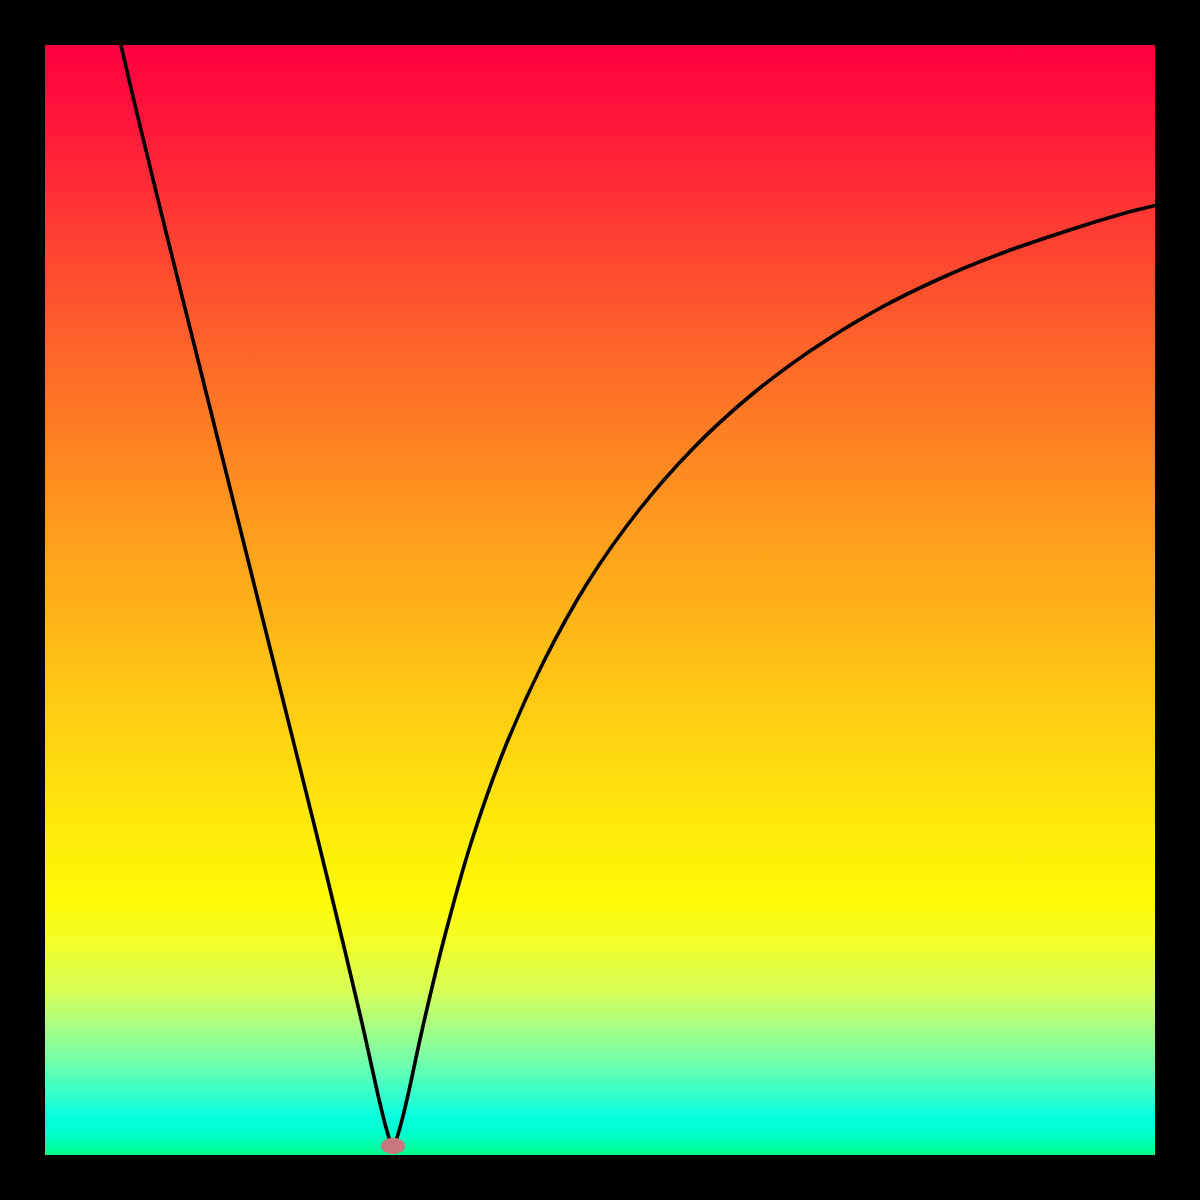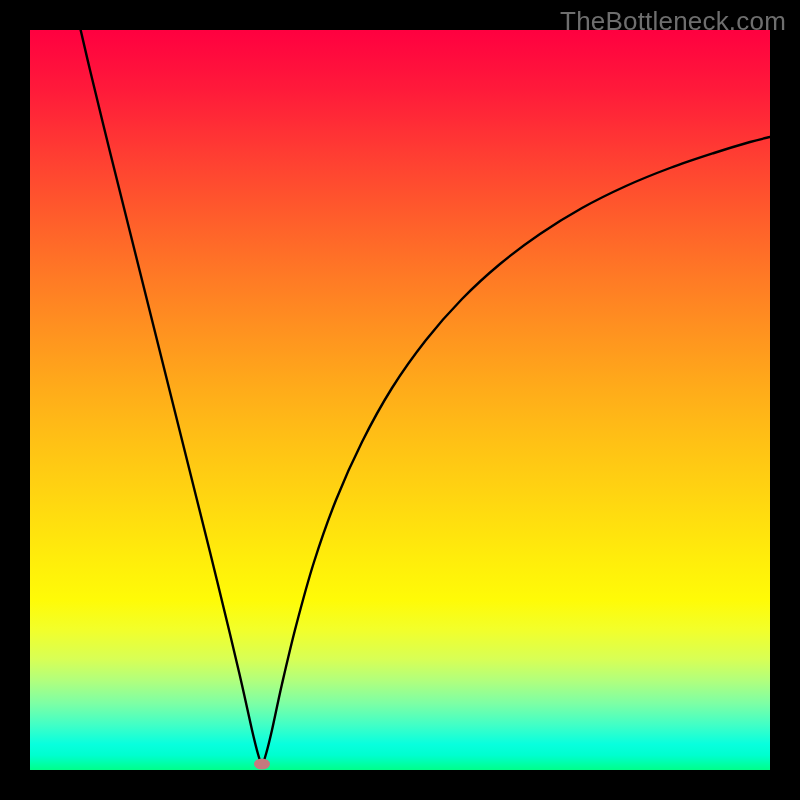--- a/index.html
+++ b/index.html
@@ -64,21 +64,20 @@
     height: 11px;
     border-radius: 50% / 50%;
     background: #c5797e;
     transform: translate(-50%, -50%);
   }
 </style>
 </head>
 <body>
 
 <div class="frame">
-  <div class="watermark">TheBottleneck.com</div>
   <div class="plot">
     <div class="gradient-bg"></div>
     <svg class="curve" viewBox="0 0 740 740" preserveAspectRatio="none">
       <path id="curve-path" fill="none" stroke="#000" stroke-width="2.4" stroke-linejoin="round" stroke-linecap="round" d="M 46 -20 C 48.33 -10.00, 54.33 16.33, 60 40 C 65.67 63.67, 73.33 95.00, 80 122 C 86.67 149.00, 93.33 175.33, 100 202 C 106.67 228.67, 113.33 255.33, 120 282 C 126.67 308.67, 133.33 335.33, 140 362 C 146.67 388.67, 153.33 415.33, 160 442 C 166.67 468.67, 173.33 495.00, 180 522 C 186.67 549.00, 194.67 581.83, 200 604 C 205.33 626.17, 208.33 639.00, 212 655 C 215.67 671.00, 219.33 688.50, 222 700 C 224.67 711.50, 226.33 718.33, 228 724 C 229.67 729.67, 230.67 734.00, 232 734 C 233.33 734.00, 234.33 729.67, 236 724 C 237.67 718.33, 239.33 711.67, 242 700 C 244.67 688.33, 248.00 671.33, 252 654 C 256.00 636.67, 260.67 616.33, 266 596 C 271.33 575.67, 277.33 553.00, 284 532 C 290.67 511.00, 298.00 490.00, 306 470 C 314.00 450.00, 322.67 430.67, 332 412 C 341.33 393.33, 351.33 375.00, 362 358 C 372.67 341.00, 384.33 324.83, 396 310 C 407.67 295.17, 419.67 281.67, 432 269 C 444.33 256.33, 457.00 244.83, 470 234 C 483.00 223.17, 496.33 213.33, 510 204 C 523.67 194.67, 537.67 186.00, 552 178 C 566.33 170.00, 581.33 162.67, 596 156 C 610.67 149.33, 625.33 143.50, 640 138 C 654.67 132.50, 670.67 127.33, 684 123 C 697.33 118.67, 710.67 114.67, 720 112 C 729.33 109.33, 736.67 107.83, 740 107 "></path>
     </svg>
     <div class="marker" id="min-marker" style="left: 232px; top: 734px;"></div>
   </div>
 </div>
 
 </body></html>

